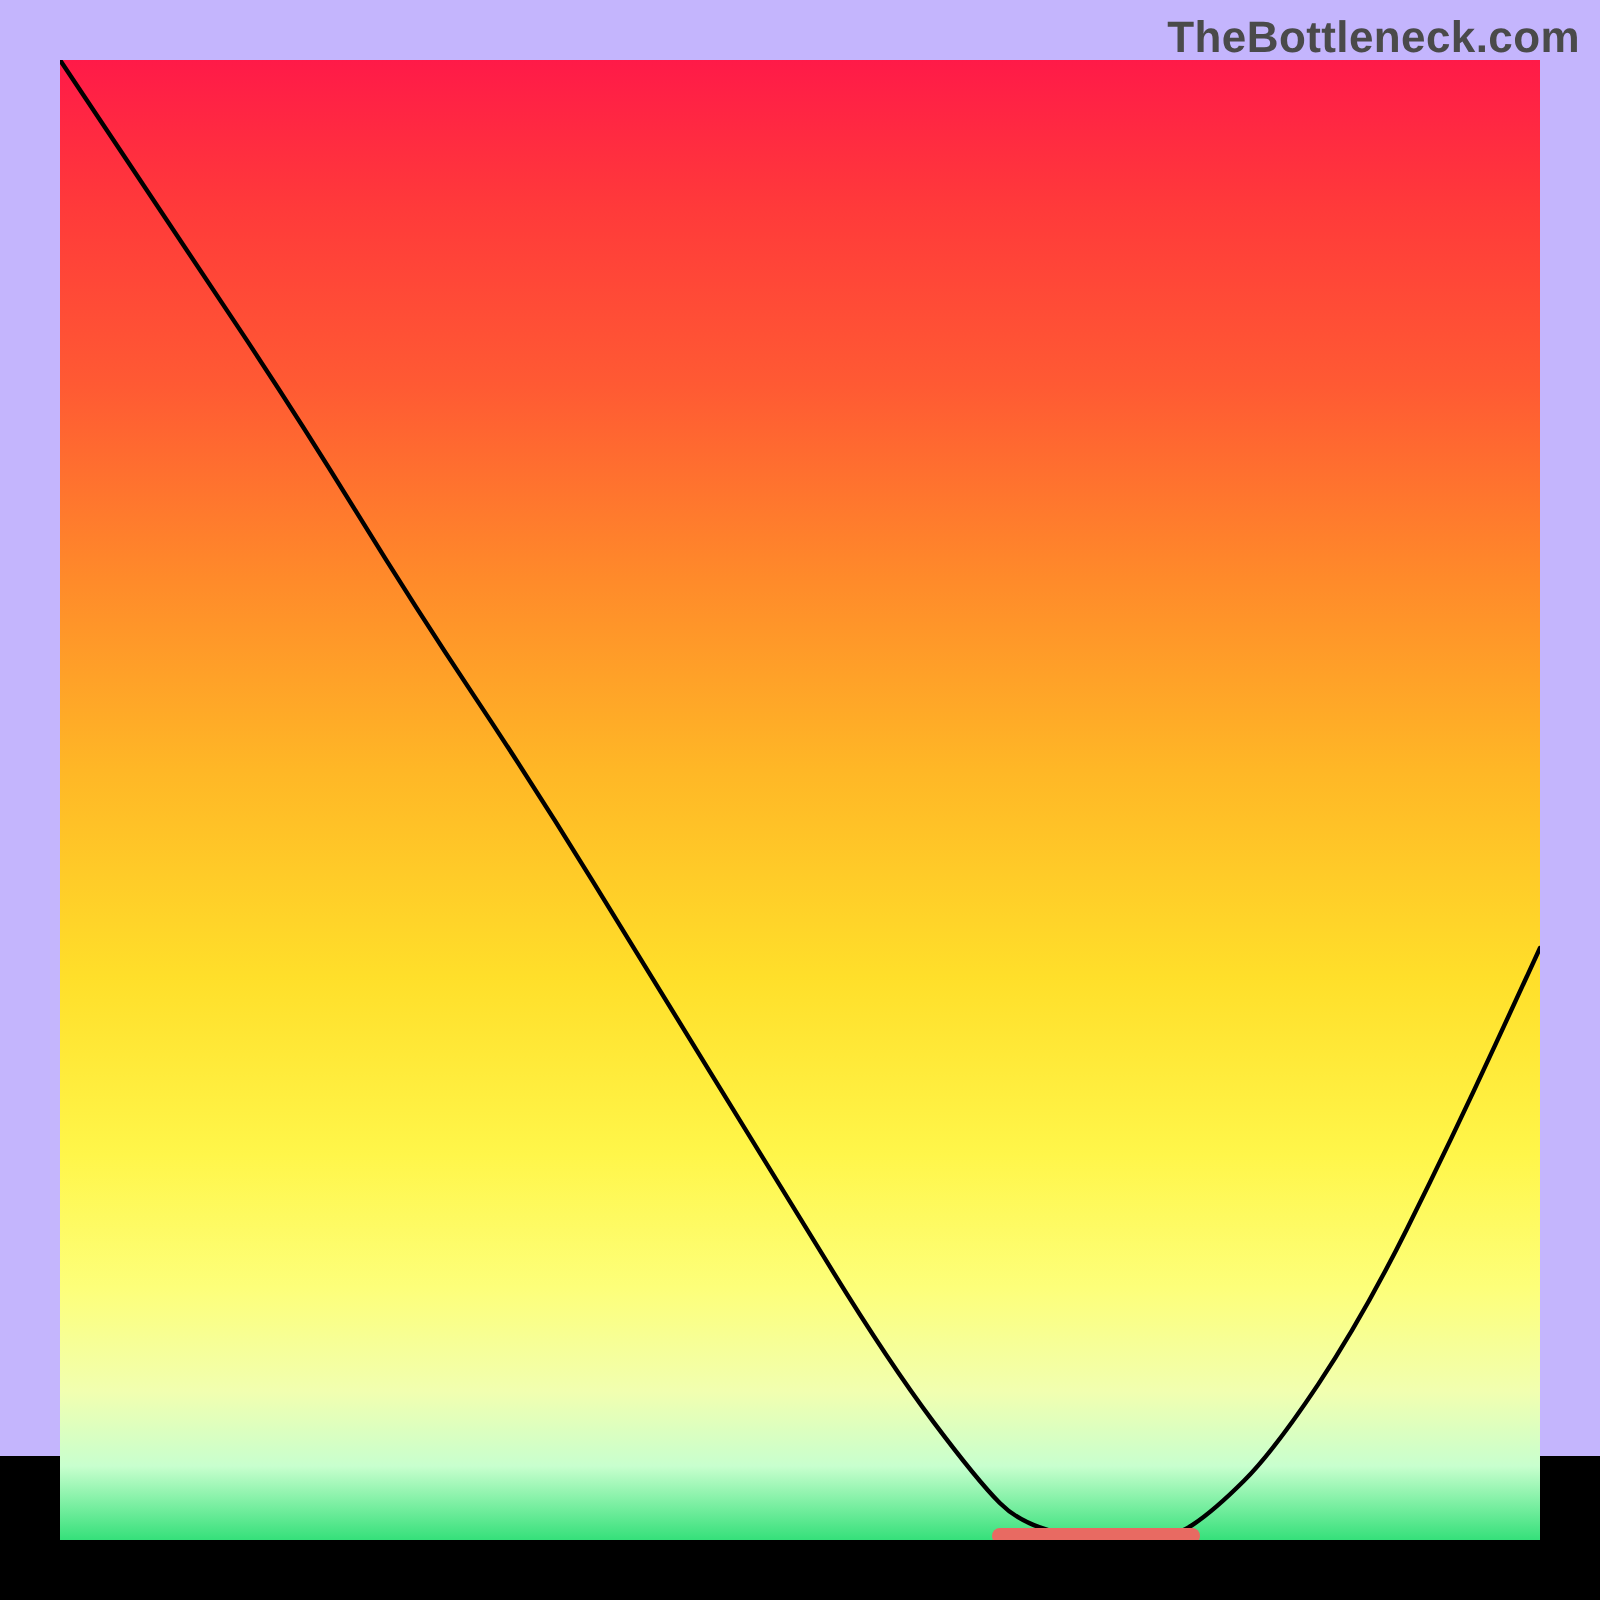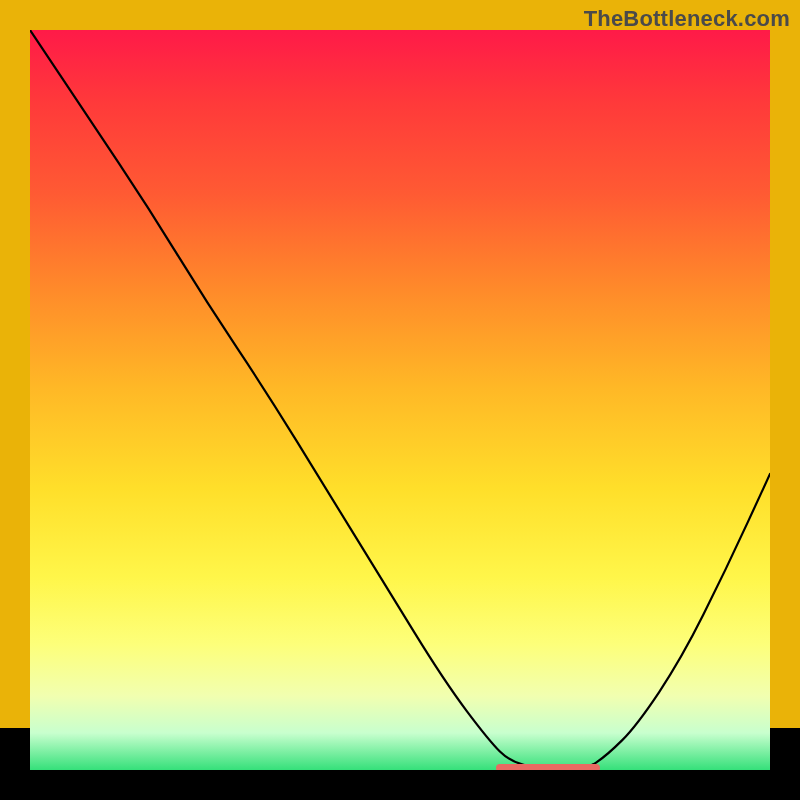--- a/index.html
+++ b/index.html
@@ -8,21 +8,21 @@
     background: #000;
     width: 800px;
     height: 800px;
     overflow: hidden;
     font-family: Arial, Helvetica, sans-serif;
   }
   .frame {
     position: relative;
     width: 800px;
     height: 728px;
-    background: #eab308;
+    background: #c4b5fd;
   }
   .watermark {
     position: absolute;
     top: 6px;
     right: 10px;
     color: #4a4a4a;
     font-size: 22px;
     font-weight: 600;
     letter-spacing: 0.2px;
     z-index: 10;

